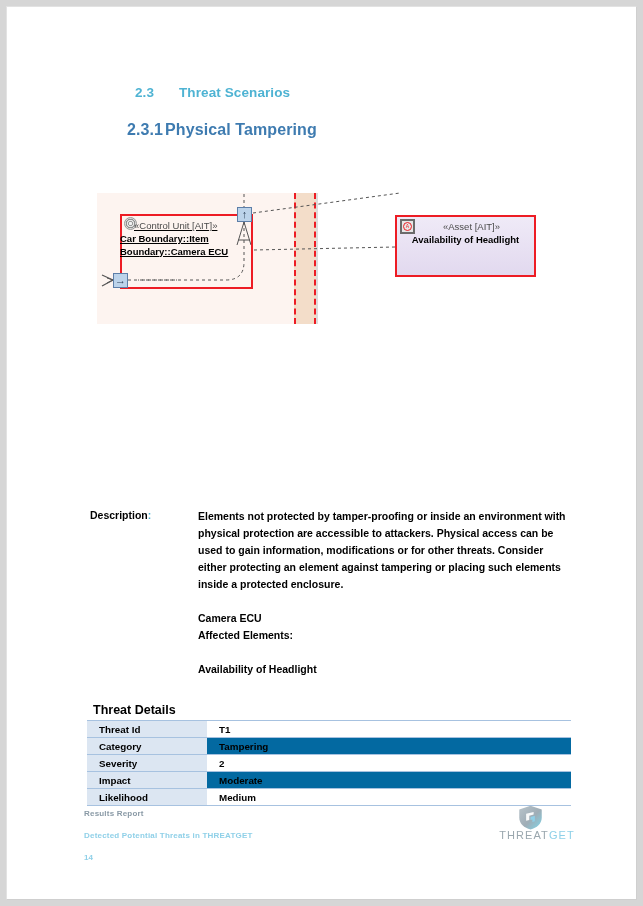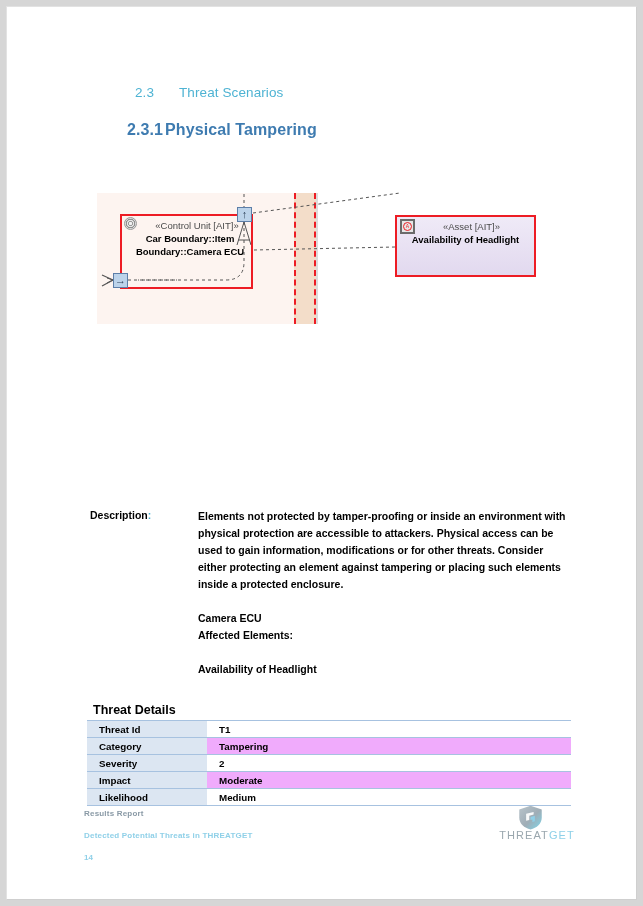--- a/index.html
+++ b/index.html
@@ -37,20 +37,21 @@
 
   
   .h2 {
     position: absolute;
     left: 128px;
     top: 78px;
     color: #4eb3d3;
     font-size: 13.5px;
     letter-spacing: .1px;
     white-space: nowrap;
+    font-weight: bold;
   }
   .h2 .num { display: inline-block; width: 44px; }
 
   .h3 {
     position: absolute;
     left: 120px;
     top: 114px;
     color: #3e7bb0;
     font-size: 16px;
     font-weight: 600;
@@ -96,22 +97,23 @@
     height: 75px;
     border: 2px solid #ed1c24;
     box-sizing: border-box;
     background: transparent;
   }
   .ctrl-text {
     position: absolute;
     left: 113px;
     top: 212px;
     width: 140px;
-    text-align: center;
+    text-align: left;
     line-height: 13px;
+    text-decoration: underline;
   }
   .ctrl-stereo {
     display: block;
     font-size: 9.5px;
     color: #4b4b4b;
     padding-left: 14px;
   }
   .ctrl-name {
     display: block;
     font-size: 9.5px;
@@ -265,21 +267,21 @@
     font-weight: bold;
     color: #000;
     white-space: nowrap;
     overflow: hidden;
   }
   .td-key {
     width: 108px;
     background: #dce6f2;
   }
   .td-val { background: #ffffff; }
-  tr.alt .td-val { background: #f0abfc; }
+  tr.alt .td-val { background: #0369a1; }
 
   
   .footer-line1 {
     position: absolute;
     left: 77px;
     top: 802px;
     font-size: 8px;
     font-weight: bold;
     color: #8a9aa6;
     letter-spacing: .2px;

